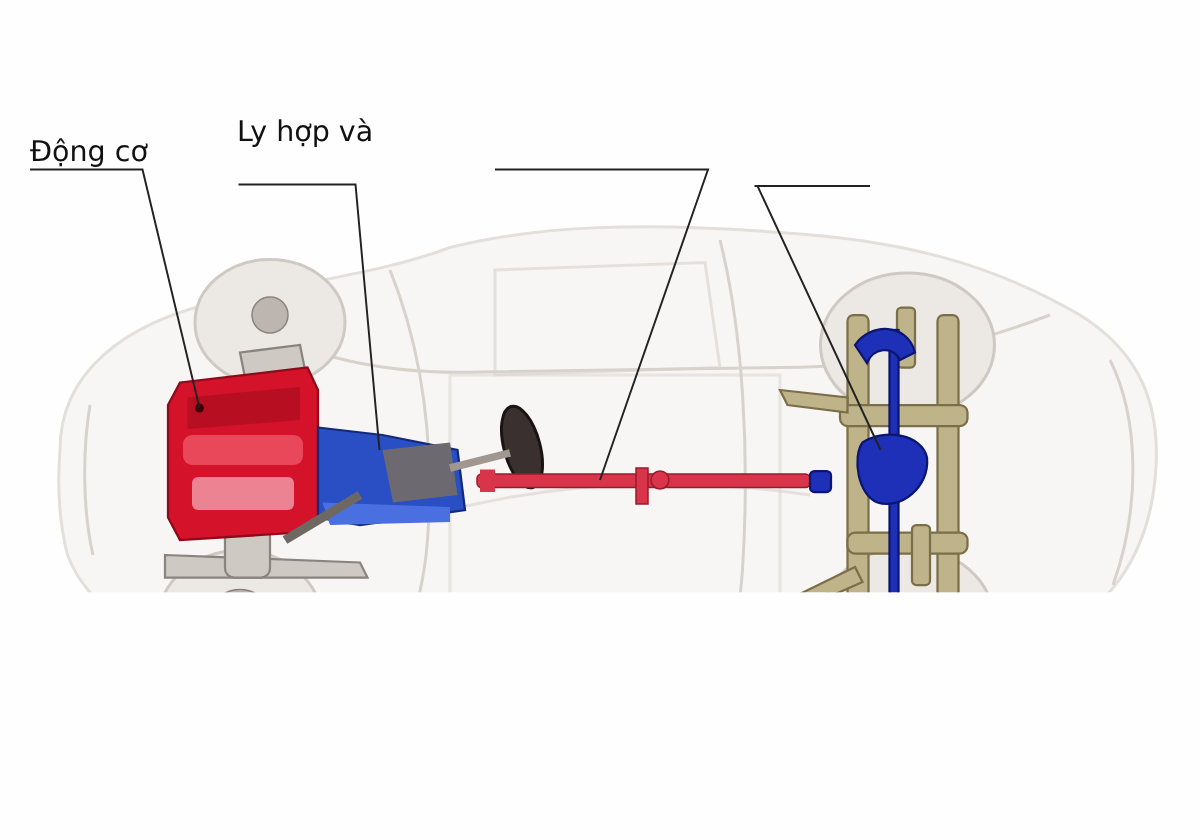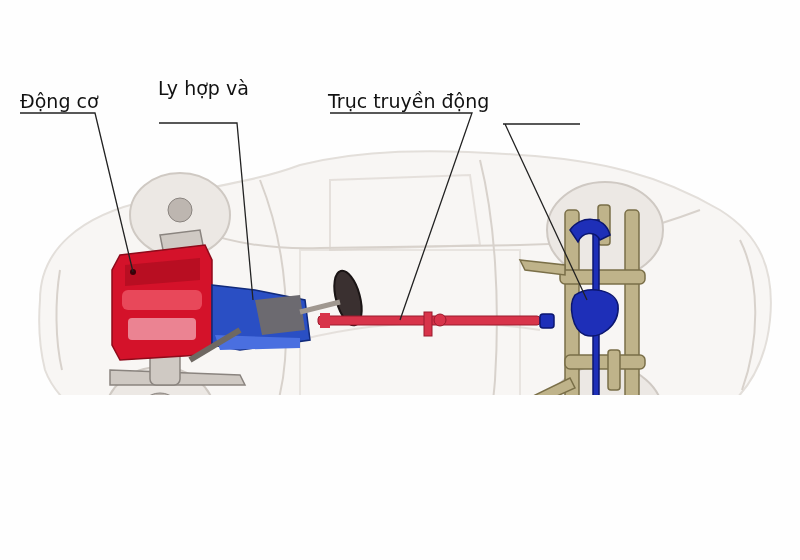--- a/index.html
+++ b/index.html
@@ -99,18 +99,15 @@
   </svg>
 
   <div class="label" style="left:20px;top:90px;">
     <span>Động cơ</span>
   </div>
 
   <div class="label" style="left:158px;top:77px;width:82px;">
     <span>Ly hợp và</span>
   </div>
 
-  <div class="label" style="left:328px;top:90px;">
-    <span>Trục truyền động</span>
-  </div>
 
 
 </div>
 
 </body></html>

